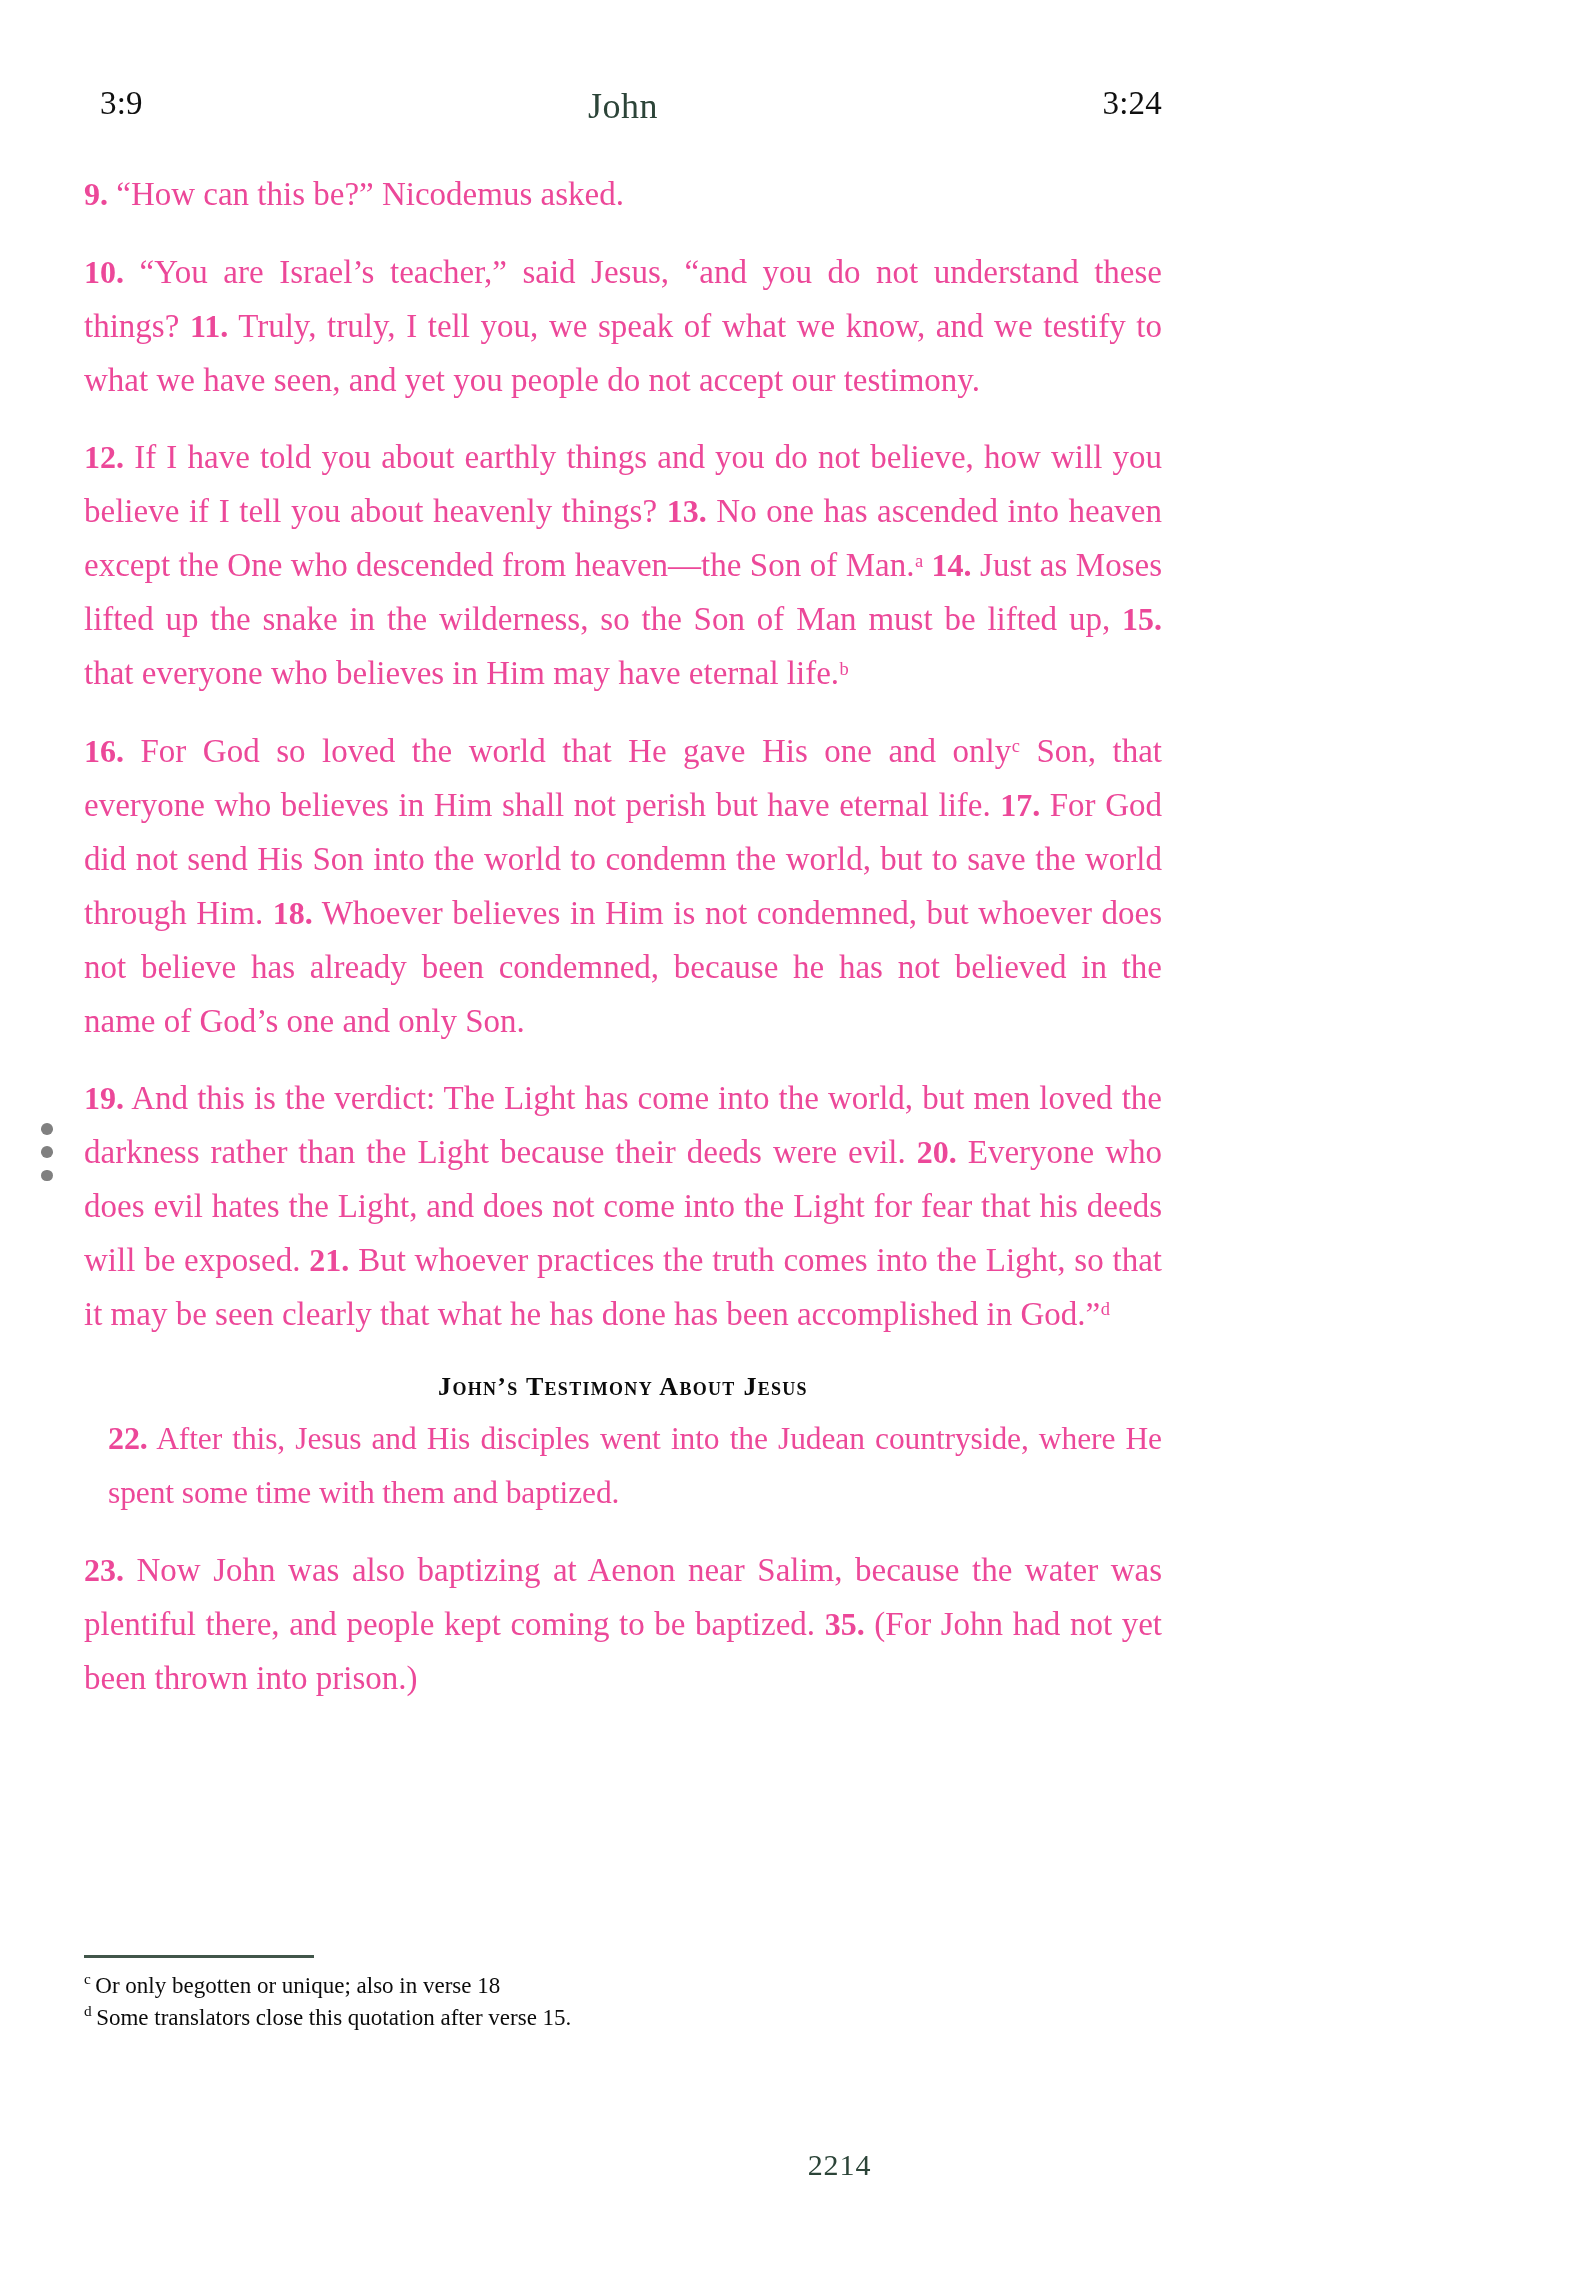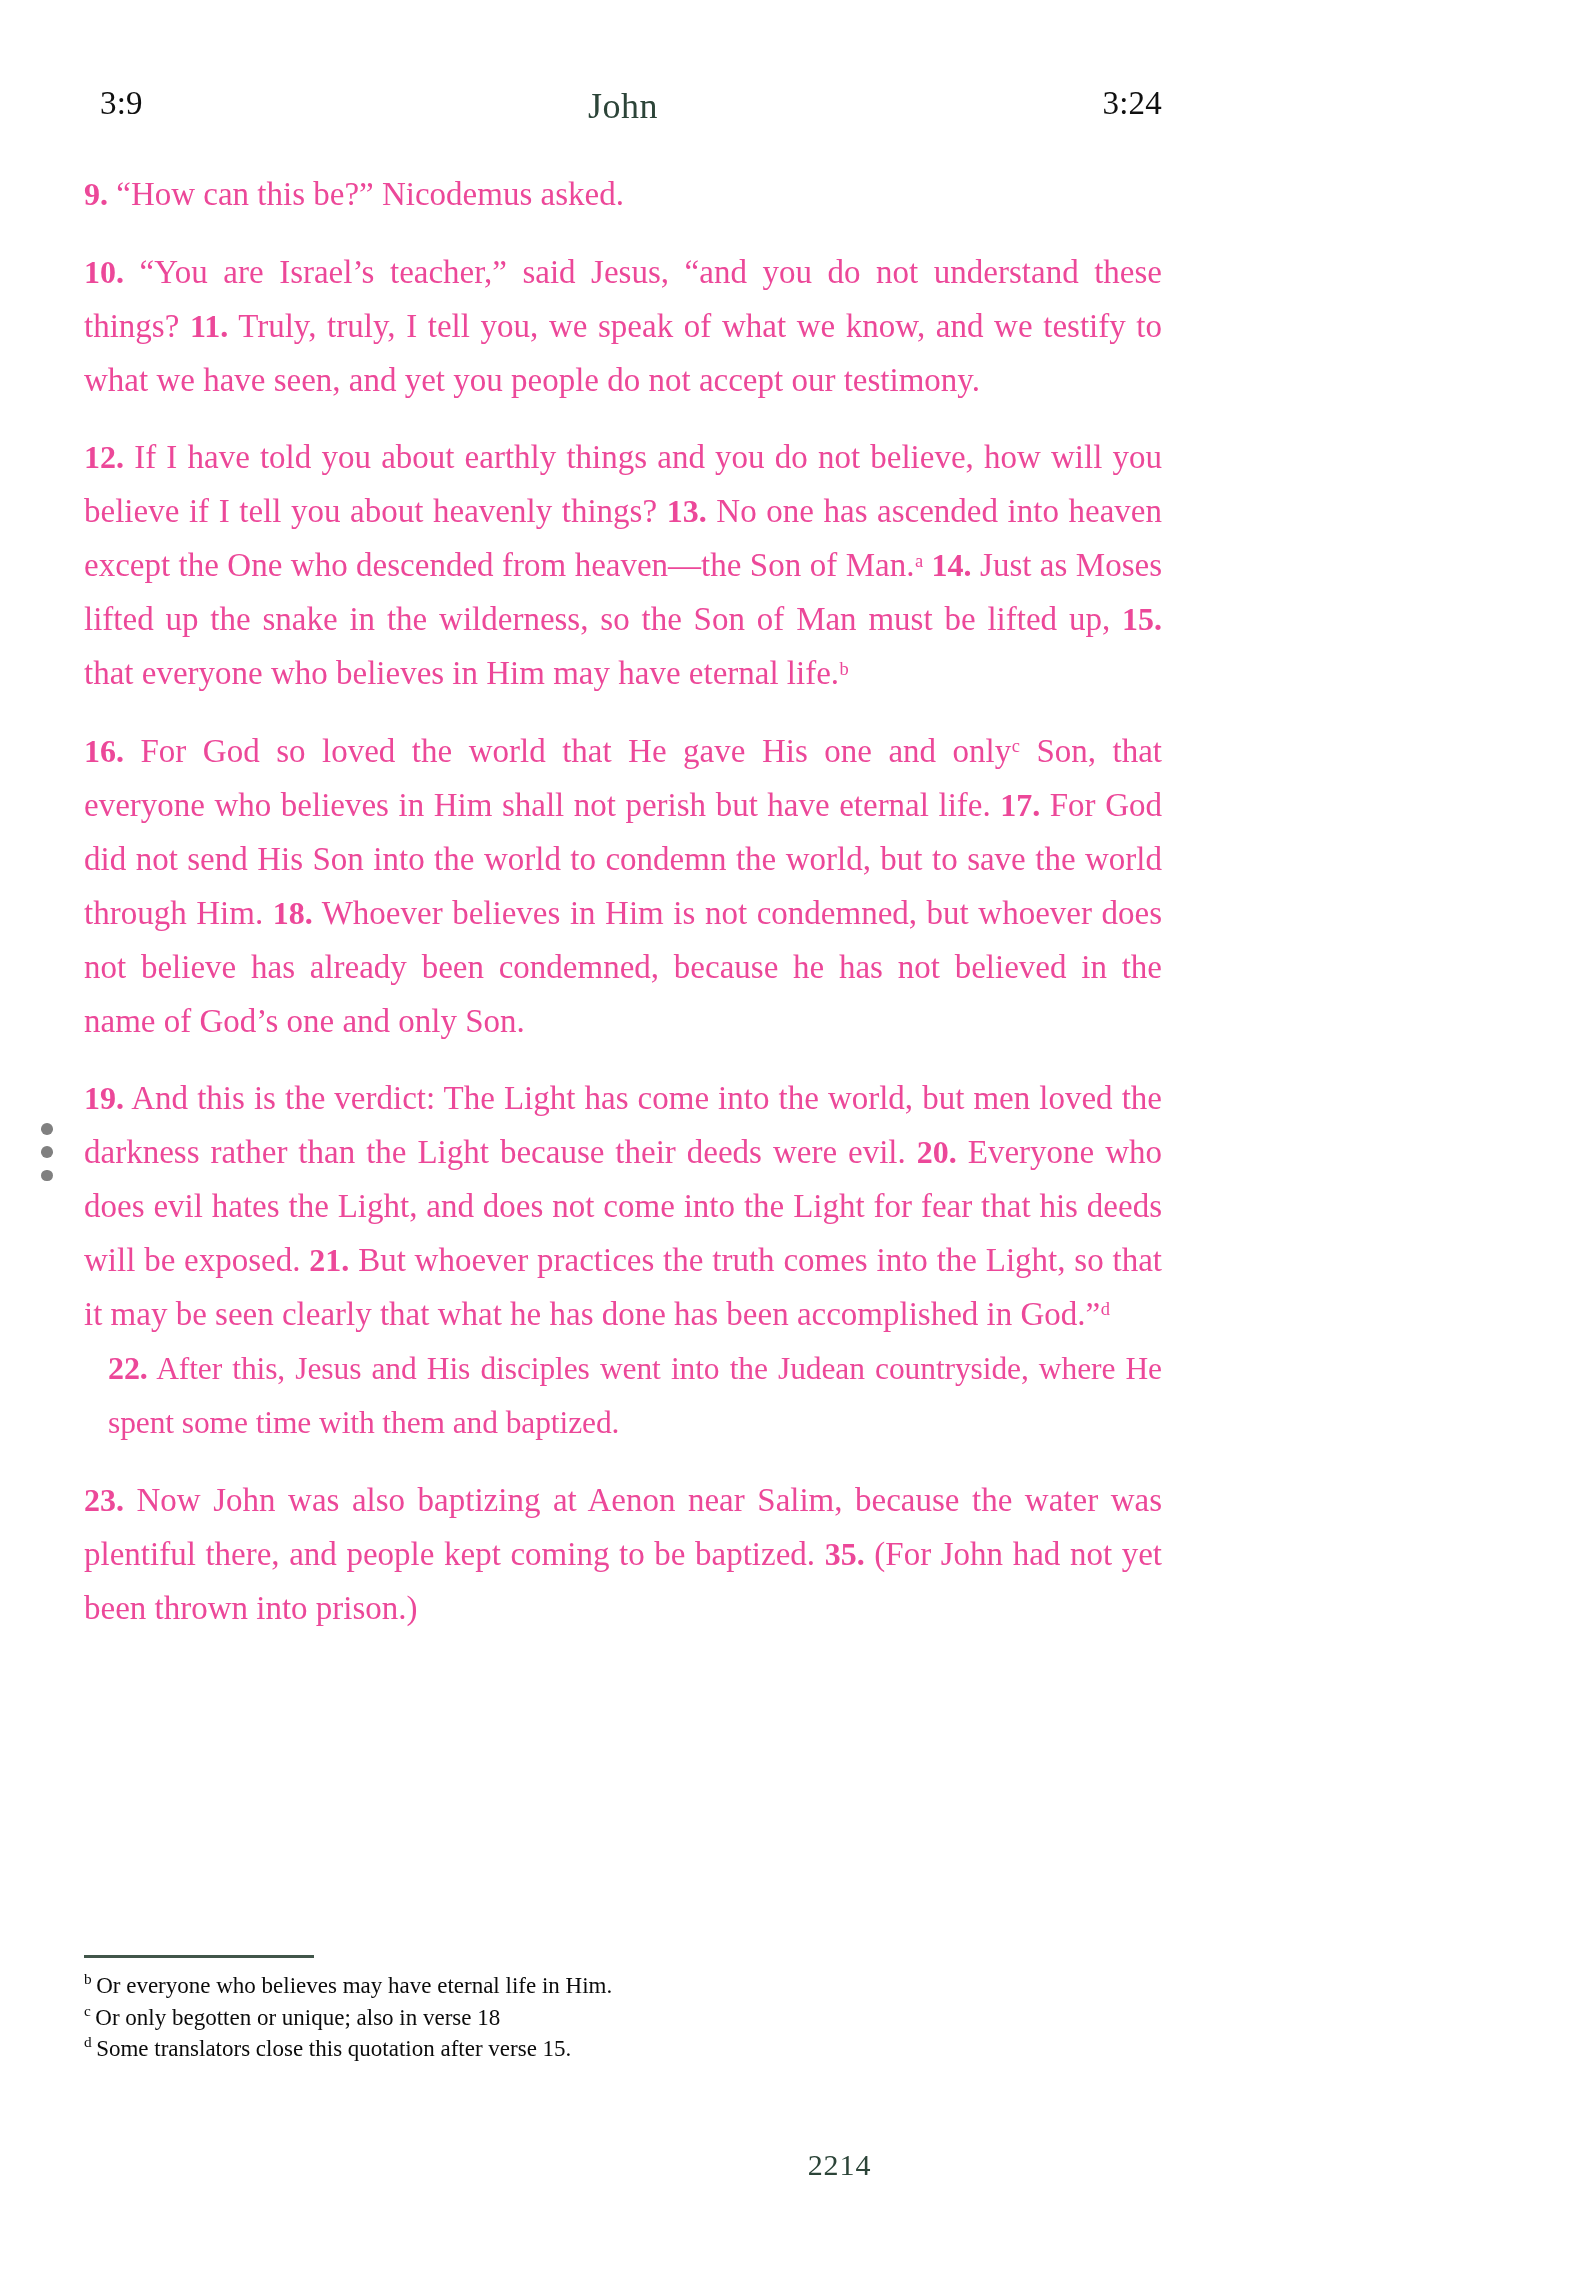--- a/index.html
+++ b/index.html
@@ -177,39 +177,39 @@
 
     <div class="verses">
       <div id="verses-before-heading">
           <p class="para"><span class="vn">9.</span> “How can this be?” Nicodemus asked.</p>
           <p class="para"><span class="vn">10.</span> “You are Israel’s teacher,” said Jesus, “and you do not understand these things? <span class="vn">11.</span> Truly, truly, I tell you, we speak of what we know, and we testify to what we have seen, and yet you people do not accept our testimony.</p>
           <p class="para"><span class="vn">12.</span> If I have told you about earthly things and you do not believe, how will you believe if I tell you about heavenly things? <span class="vn">13.</span> No one has ascended into heaven except the One who descended from heaven—the Son of Man.<sup class="fn">a</sup> <span class="vn">14.</span> Just as Moses lifted up the snake in the wilderness, so the Son of Man must be lifted up, <span class="vn">15.</span> that everyone who believes in Him may have eternal life.<sup class="fn">b</sup></p>
           <p class="para"><span class="vn">16.</span> For God so loved the world that He gave His one and only<sup class="fn">c</sup> Son, that everyone who believes in Him shall not perish but have eternal life. <span class="vn">17.</span> For God did not send His Son into the world to condemn the world, but to save the world through Him. <span class="vn">18.</span> Whoever believes in Him is not condemned, but whoever does not believe has already been condemned, because he has not believed in the name of God’s one and only Son.</p>
           <p class="para"><span class="vn">19.</span> And this is the verdict: The Light has come into the world, but men loved the darkness rather than the Light because their deeds were evil. <span class="vn">20.</span> Everyone who does evil hates the Light, and does not come into the Light for fear that his deeds will be exposed. <span class="vn">21.</span> But whoever practices the truth comes into the Light, so that it may be seen clearly that what he has done has been accomplished in God.”<sup class="fn">d</sup></p>
         </div>
 
+      <h2 class="section-heading">John’s Testimony About Jesus</h2>
 
       <div id="verses-after-heading">
           <p class="para tight"><span class="vn">22.</span> After this, Jesus and His disciples went into the Judean countryside, where He spent some time with them and baptized.</p>
           <p class="para"><span class="vn">23.</span> Now John was also baptizing at Aenon near Salim, because the water was plentiful there, and people kept coming to be baptized. <span class="vn">35.</span> (For John had not yet been thrown into prison.)</p>
         </div>
     </div>
 
   </div>
 
   <div class="margin-dots">
     <span></span>
     <span></span>
     <span></span>
   </div>
 
   <div class="footnotes">
     <div class="fn-rule"></div>
     <div id="footnote-list">
-        <div class="fn-line"><span class="fn-marker">b</span>Or everyone who believes may have eternal life in Him.</div>
         <div class="fn-line"><span class="fn-marker">c</span>Or only begotten or unique; also in verse 18</div>
         <div class="fn-line"><span class="fn-marker">d</span>Some translators close this quotation after verse 15.</div>
       </div>
   </div>
 
   <div class="folio-bottom">2214</div>
 
 </div>
 
 

